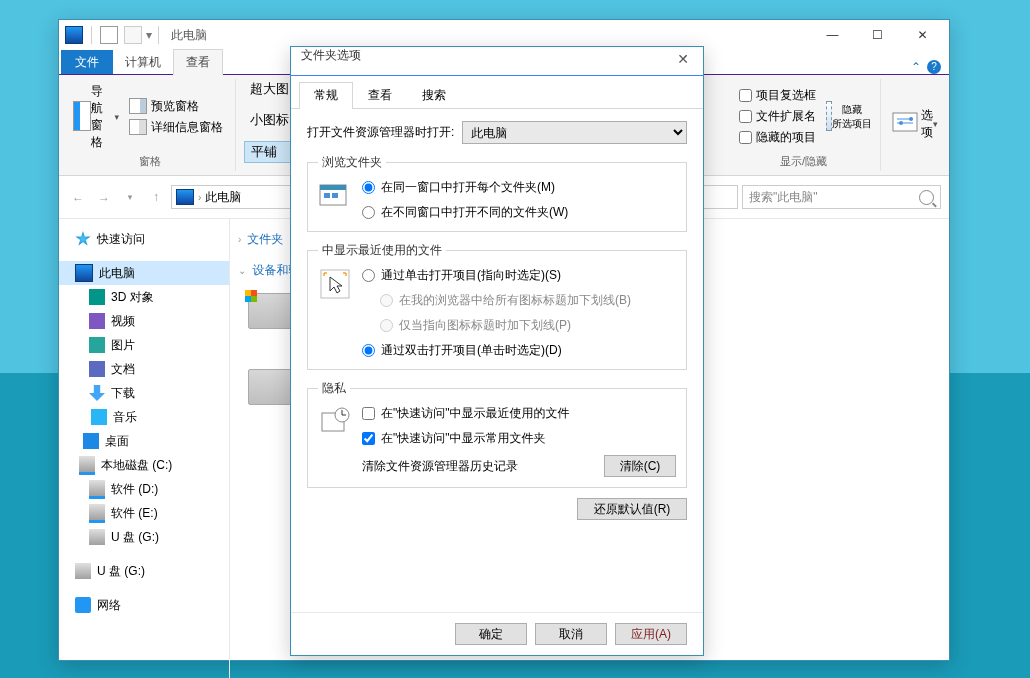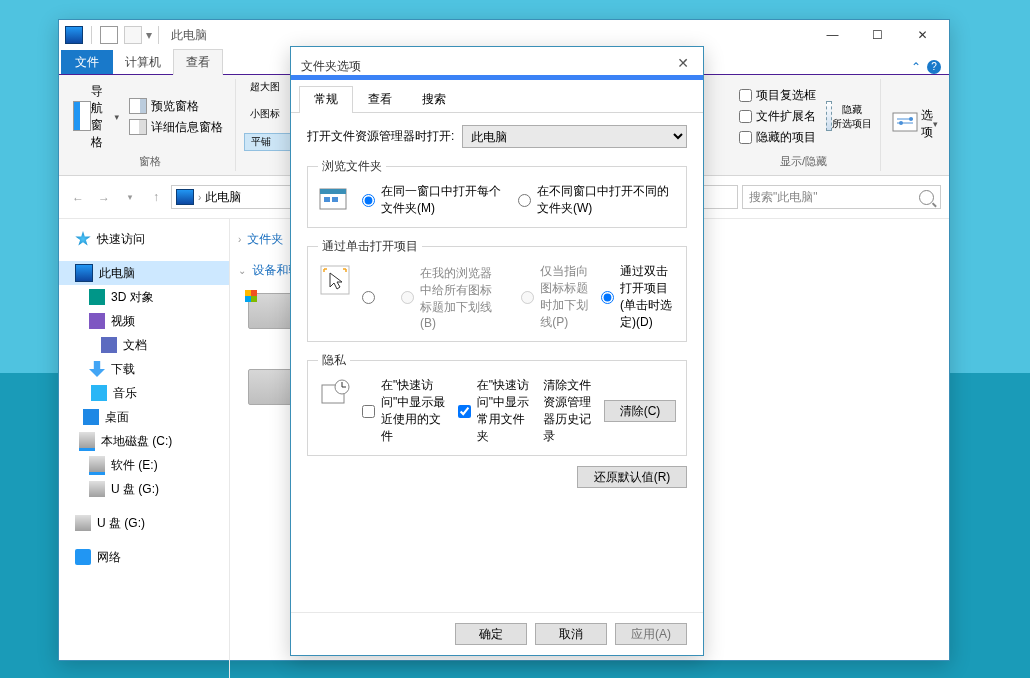--- a/index.html
+++ b/index.html
@@ -23,58 +23,58 @@
 .ribbon .group:last-child{border-right:none}
 .ribbon .grp-body{display:flex;align-items:center;gap:6px;flex:1}
 .ribbon .grp-label{color:#666;font-size:11px;margin-top:auto;padding-bottom:2px}
 .ribbon .big-btn{display:flex;align-items:center;width:46px}
 .ribbon .big-ic{width:32px;height:28px;margin-bottom:2px}
 .ribbon .small-list{display:flex;flex-direction:column;gap:2px}
 .ribbon .small-item{display:flex;align-items:center;gap:4px;padding:1px 4px}
 .ribbon .small-item .mini{width:16px;height:14px;display:inline-block}
 .ribbon .gallery{display:flex;flex-direction:column;gap:1px}
 .ribbon .gallery .row{display:flex;gap:1px}
-.ribbon .gal-item{display:flex;align-items:center;gap:3px;padding:1px 3px;width:62px;font-size:10px}
+.ribbon .gal-item{display:flex;align-items:center;gap:3px;padding:1px 3px;width:62px;font-size:13px}
 .ribbon .gal-item.sel{background:#cde6f7;border:1px solid #92c0e0}
 .nav{height:34px;display:flex;align-items:center;padding:4px 8px;gap:4px;border-bottom:1px solid #e8e8e8}
 .nav .nav-btn{width:22px;height:22px;text-align:center;line-height:22px;color:#999}
 .nav .addr{flex:1;border:1px solid #ccc;height:22px;display:flex;align-items:center;padding:0 4px;gap:4px}
 .nav .search{width:185px;border:1px solid #ccc;height:22px;display:flex;align-items:center;padding:0 6px;gap:6px;color:#888}
 .nav .search .mag{width:13px;height:13px;border:1.5px solid #888;border-radius:50%;position:relative;margin-left:auto}
 .nav .search .mag:after{content:"";position:absolute;width:5px;height:1.5px;background:#888;right:-4px;bottom:-2px;transform:rotate(45deg)}
 .body{display:flex;height:490px}
 .tree{width:170px;border-right:1px solid #e8e8e8;padding:8px 0;overflow:hidden}
 .tree .node{display:flex;align-items:center;gap:6px;padding:3px 6px 3px 16px;height:18px}
 .tree .node.sel{background:#cde8ff}
 .tree .node .nic{width:16px;height:16px;display:inline-block}
 .tree .spacer{height:10px}
 .content{flex:1;padding:8px 4px;position:relative}
 .content .hdr{color:#1a6fbf;padding:4px 0 4px 4px;display:flex;align-items:center}
 .content .hdr .chev{display:inline-block;margin-right:6px;color:#999;font-size:10px}
 .content .tile{display:flex;align-items:center;padding:6px;margin:4px 8px;height:36px;gap:10px}
 
 .dialog{left:290px;top:46px;width:412px;height:608px;z-index:10}
-.dlg-title{height:28px;display:flex;align-items:flex-end;padding:0 10px;font-size:12px;color:#333;border-bottom:5px solid #3b82f6}
+.dlg-title{height:28px;display:flex;align-items:flex-start;padding:0 10px;font-size:12px;color:#333;border-bottom:1px solid #3b82f6}
 .dlg-title .x{margin-left:auto;font-size:14px;color:#555;padding:4px}
 .dlg-tabs{display:flex;border-bottom:1px solid #d6d6d6;padding:6px 8px 0}
 .dlg-tabs .t{padding:4px 14px;border:1px solid transparent;border-bottom:none}
 .dlg-tabs .t.on{border-color:#d6d6d6;background:#fff;margin-bottom:-1px}
 .dlg-body{padding:12px 16px}
 .row{display:flex;align-items:center;margin-bottom:10px;gap:8px}
 .row select{flex:1;height:23px;border:1px solid #adadad;background:#e9e9e9;font-size:12px;padding:0 4px}
 fieldset{border:1px solid #d6d6d6;margin:4px 0 10px;padding:8px 10px 10px}
 legend{padding:0 4px;color:#333}
 .field-row{display:flex;gap:10px;align-items:flex-start}
 .field-ic{width:34px;height:34px;flex-shrink:0}
-.opts{flex:1;display:flex;gap:8px}
+.opts{flex:1;display:flex;flex-direction:column;gap:8px}
 .opt{display:flex;align-items:center;gap:6px}
 .opt.sub{padding-left:18px;color:#888}
 input[type=radio],input[type=checkbox]{margin:0}
 .btn{height:22px;min-width:72px;border:1px solid #adadad;background:#e1e1e1;font-size:12px;padding:0 10px}
-.btn:disabled{color:#737373}
+.btn:disabled{color:#7f1d1d}
 .dlg-foot{display:flex;justify-content:flex-end;gap:8px;padding:10px 16px;border-top:1px solid #e8e8e8;position:absolute;bottom:0;left:0;right:0}
 .right-just{display:flex;justify-content:flex-end;margin-top:6px}
 
 .i-pc{background:linear-gradient(#2196f3,#0d47a1);border:1px solid #0b3c75}
 .i-star{background:radial-gradient(#4fc3f7,#0277bd)}
 .i-drive{background:linear-gradient(#e0e0e0,#a0a0a0);border-bottom:3px solid #2196f3}
 .i-usb{background:linear-gradient(#e0e0e0,#a0a0a0)}
 .i-net{background:#2196f3;border-radius:2px}
 .i-img{background:#26a69a}
 .i-doc{background:#5c6bc0}
@@ -240,39 +240,47 @@
           <span>此电脑</span>
         </div>
       <div class="node" style="padding-left:30px">
           <span class="nic i-3d"></span>
           <span>3D 对象</span>
         </div>
       <div class="node" style="padding-left:30px">
           <span class="nic i-vid"></span>
           <span>视频</span>
         </div>
-      <div class="node" style="padding-left:42px">
+      <div class="node" style="padding-left:30px">
+          <span class="nic i-img"></span>
+          <span>图片</span>
+        </div>
+      <div class="node" style="padding-left:30px">
           <span class="nic i-doc"></span>
           <span>文档</span>
         </div>
       <div class="node" style="padding-left:30px">
           <span class="nic i-dl" style="clip-path:polygon(30% 0,70% 0,70% 50%,100% 50%,50% 100%,0 50%,30% 50%)"></span>
           <span>下载</span>
         </div>
       <div class="node" style="padding-left:32px">
           <span class="nic i-mus"></span>
           <span>音乐</span>
         </div>
       <div class="node" style="padding-left:24px">
           <span class="nic i-desk"></span>
           <span>桌面</span>
         </div>
       <div class="node" style="padding-left:20px">
           <span class="nic i-drive"></span>
           <span>本地磁盘 (C:)</span>
+        </div>
+      <div class="node" style="padding-left:30px">
+          <span class="nic i-drive"></span>
+          <span>软件 (D:)</span>
         </div>
       <div class="node" style="padding-left:30px">
           <span class="nic i-drive"></span>
           <span>软件 (E:)</span>
         </div>
       <div class="node" style="padding-left:30px">
           <span class="nic i-usb"></span>
           <span>U 盘 (G:)</span>
         </div>
       <div class="spacer"></div>
@@ -345,33 +353,34 @@
             </label>
           <label class="opt">
               <input type="radio" name="bw" style="">
               <span>在不同窗口中打开不同的文件夹(W)</span>
             </label>
         </div>
       </div>
     </fieldset>
 
     <fieldset>
-      <legend>通过单击打开项目</legend>
+      <legend>中显示最近使用的文件</legend>
       <div class="field-row">
         <span class="field-ic">
           <svg width="34" height="34">
               <rect x="3" y="3" width="28" height="28" fill="#fff" stroke="#bbb"></rect>
               <path d="M12 10 L12 24 L16 20 L19 26 L22 24 L19 19 L24 19 Z" fill="#fff" stroke="#333"></path>
               <path d="M6 6 L9 6 M6 6 L6 9" stroke="#f5a623" stroke-width="1.5"></path>
               <path d="M28 6 L25 6 M28 6 L28 9" stroke="#f5a623" stroke-width="1.5"></path>
             </svg>
         </span>
         <div class="opts">
           <label class="opt">
               <input type="radio" name="ck" style="">
+              <span>通过单击打开项目(指向时选定)(S)</span>
             </label>
           <label class="opt sub">
               <input type="radio" name="ul" disabled="" style="">
               <span>在我的浏览器中给所有图标标题加下划线(B)</span>
             </label>
           <label class="opt sub">
               <input type="radio" name="ul" disabled="" style="">
               <span>仅当指向图标标题时加下划线(P)</span>
             </label>
           <label class="opt">

